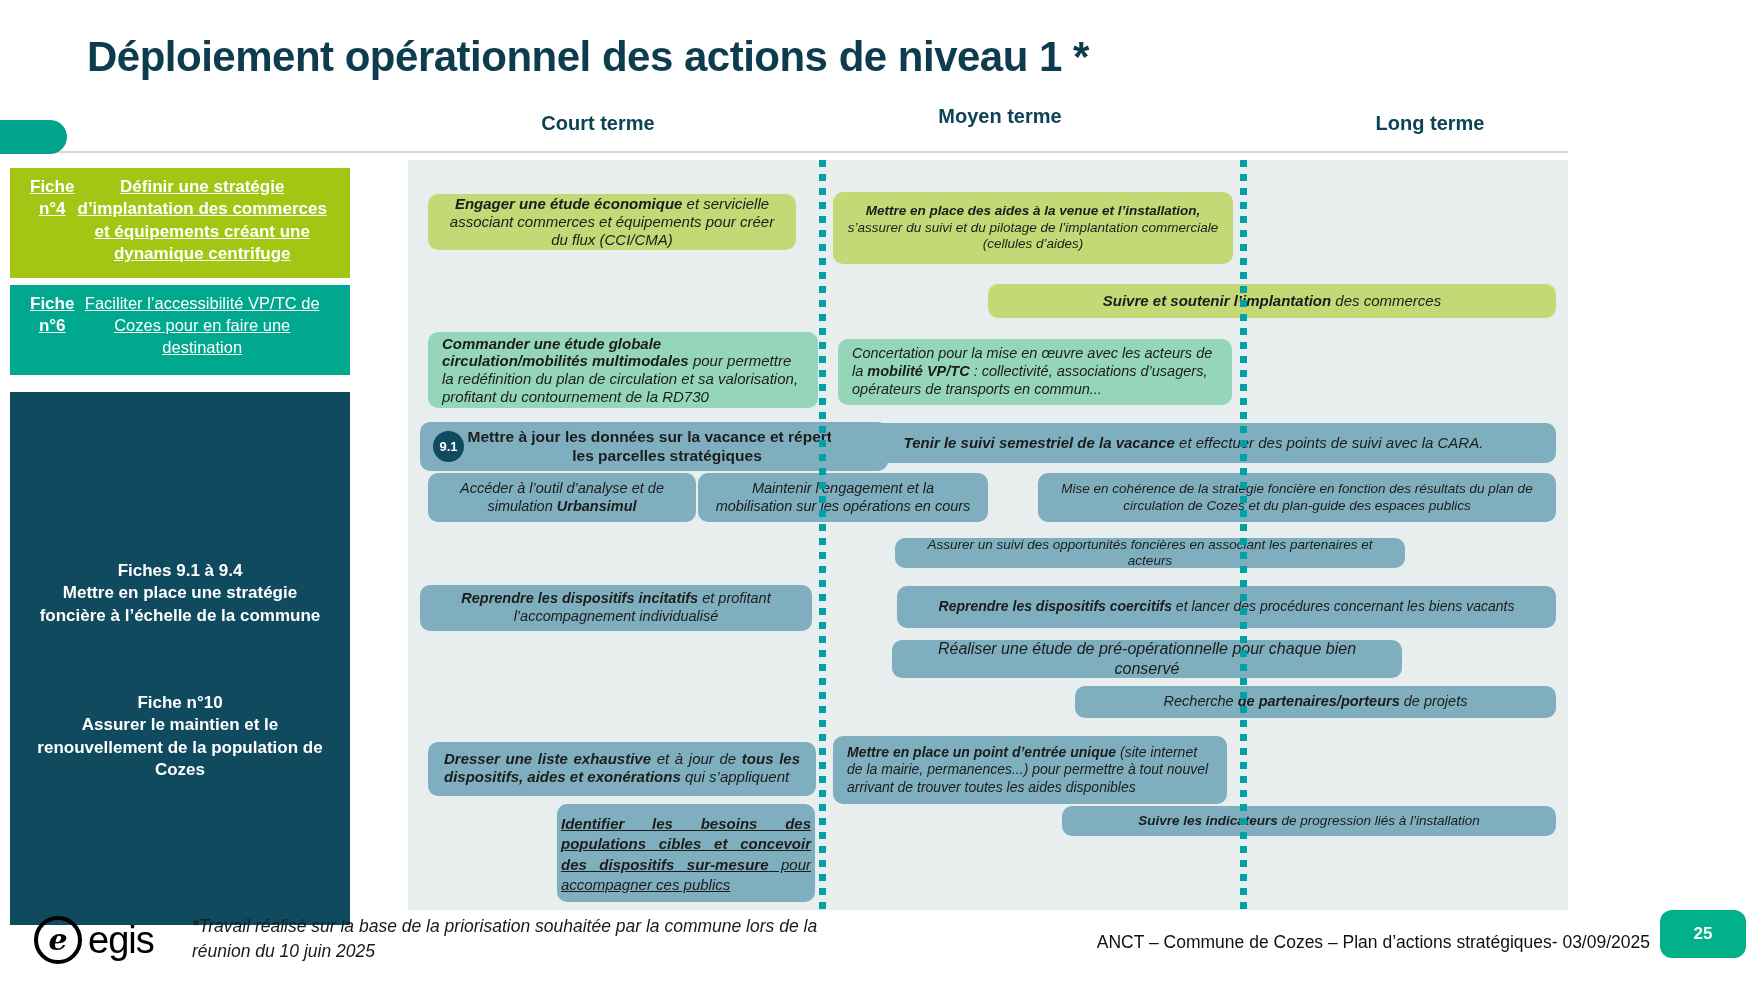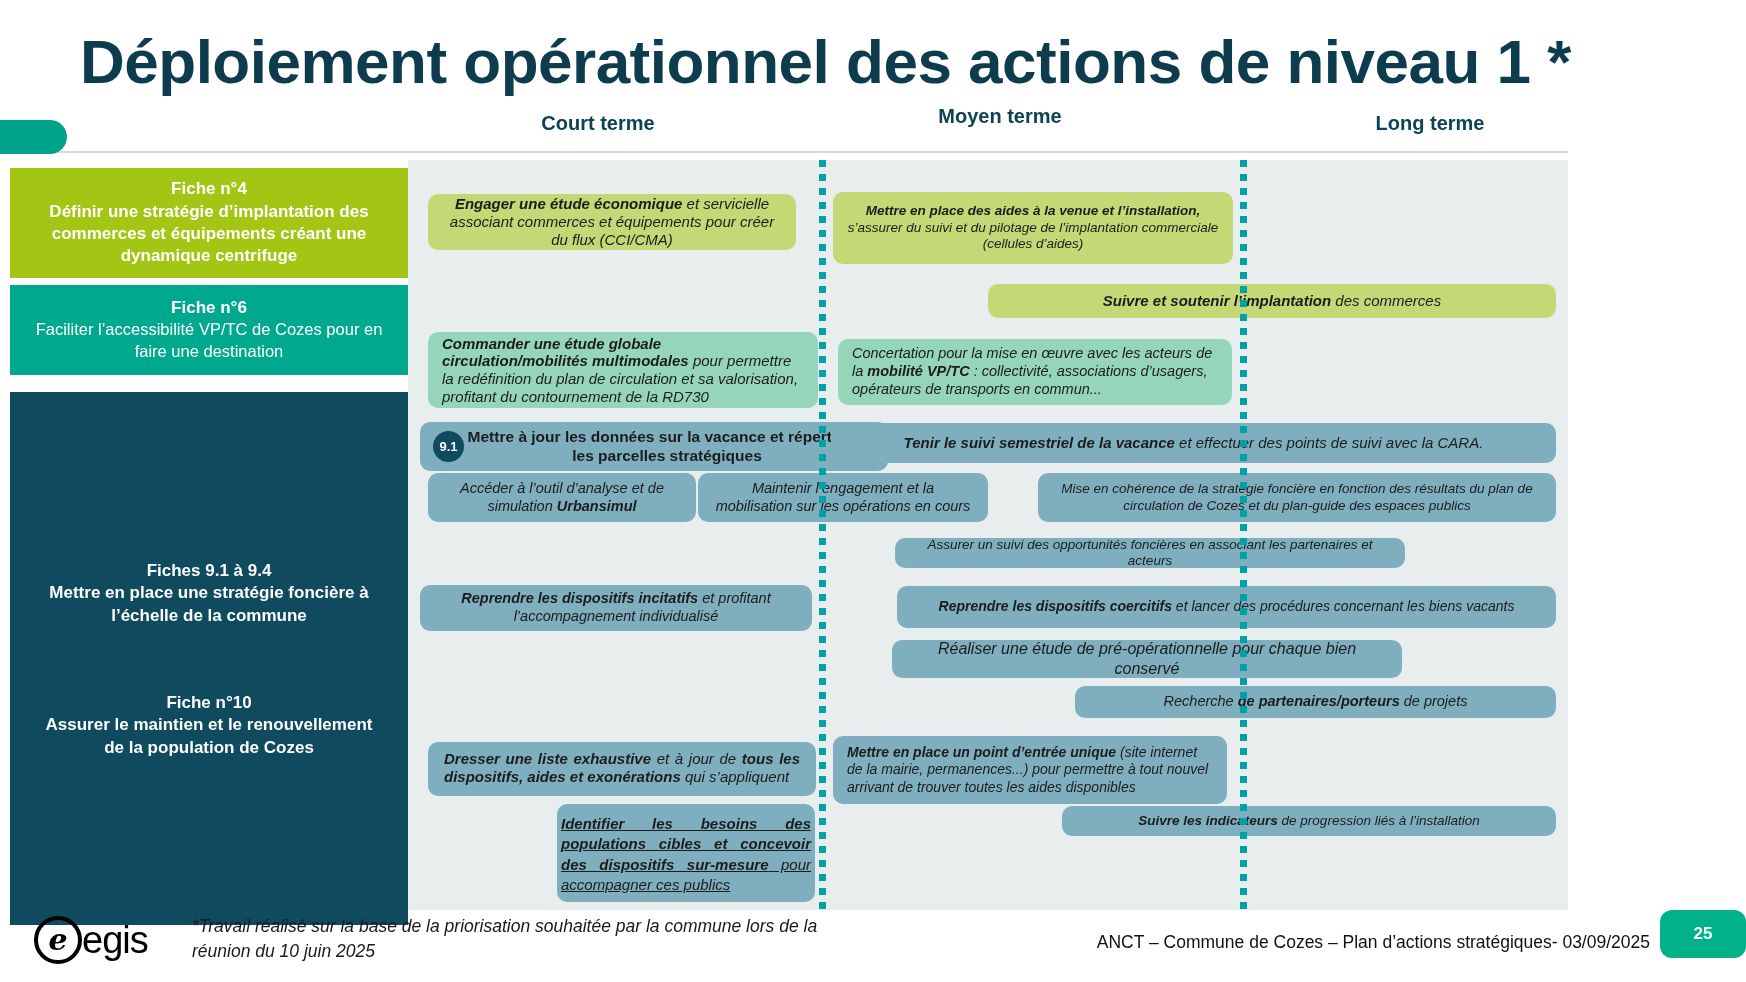--- a/index.html
+++ b/index.html
@@ -1,42 +1,42 @@
 <!DOCTYPE html>
 <html><head>
 <meta charset="utf-8">
 <style>
   html,body { margin:0; padding:0; background:#ffffff; }
   .slide {
     position:relative; width:1746px; height:982px; background:#ffffff; overflow:hidden;
     font-family:"Liberation Sans","DejaVu Sans",sans-serif; color:#1c1c1c;
   }
   .title {
-    position:absolute; left:80px; top:26px; margin:0;
-    font-size:62px; font-weight:bold; letter-spacing:-0.5px; color:#0c3c4d;
+    position:absolute; left:80px; top:26px; margin:7px;
+    font-size:42px; font-weight:bold; letter-spacing:-0.5px; color:#0c3c4d;
   }
   .col-header {
     position:absolute; width:220px; text-align:center;
     font-size:20px; font-weight:bold; color:#0d4357;
   }
   #colCourt { left:488px; top:112px; }
   #colMoyen { left:890px; top:105px; }
   #colLong  { left:1320px; top:112px; }
   .header-line { position:absolute; left:0; top:151px; width:1568px; height:2px; background:#d9d9d9; z-index:1; }
   .header-pill { position:absolute; left:0; top:120px; width:67px; height:34px; background:#00a38b;
     border-radius:0 17px 17px 0; z-index:3; }
   .canvas { position:absolute; left:408px; top:160px; width:1160px; height:750px; background:#e8eeee; z-index:0; }
 
   .vdots { position:absolute; top:160px; height:750px; width:7px; z-index:4;
     background-image:repeating-linear-gradient(to bottom,#00a2a7 0px,#00a2a7 7px,transparent 7px,transparent 14px); }
   #v1 { left:819px; } #v2 { left:1240px; }
 
   
-  .lane { position:absolute; left:10px; width:398px; color:#ffffff; box-sizing:border-box;
-    display:flex; flex-direction:column; justify-content:center; text-align:center; padding:8px 20px; z-index:1; }
+  .lane { position:absolute; left:10px; width:340px; color:#ffffff; box-sizing:border-box;
+    display:flex; flex-direction:row; justify-content:center; text-align:center; padding:8px 20px; z-index:1;text-decoration:underline; }
   #lane4 { top:168px; height:110px; background:#a3c513; }
   #lane6 { top:285px; height:90px;  background:#00a88e; }
   #laneDark { top:392px; height:533px; background:#0f4a5e; display:block; padding:0; }
   .lane-title { font-weight:bold; font-size:17px; line-height:1.32; }
   .lane-body  { font-size:16.5px; line-height:1.32; }
   #lane4 .lane-body, #laneDark .lane-body { font-weight:bold; font-size:17px; }
   .ld-block { position:absolute; left:0; width:100%; box-sizing:border-box; padding:0 24px; text-align:center; }
   #ld1 { top:168px; } #ld2 { top:300px; }
 
   
@@ -71,21 +71,21 @@
 
   .badge { position:absolute; left:13px; top:9px; width:31px; height:31px; border-radius:50%;
     background:#0f4a5e; color:#ffffff; font-weight:bold; font-size:13px; font-style:normal;
     display:flex; align-items:center; justify-content:center; }
 
   
   .logo { position:absolute; left:34px; top:916px; display:flex; align-items:center; z-index:2; color:#000; }
   .logo-circle { width:48px; height:48px; border:4.5px solid #000; border-radius:50%;
     display:flex; align-items:center; justify-content:center; box-sizing:border-box; }
   .logo-e { font-family:"DejaVu Serif","Liberation Serif",serif; font-style:italic; font-weight:bold; font-size:30px; line-height:1; }
-  .logo-text { font-size:38px; letter-spacing:-1px; }
+  .logo-text { font-size:38px; letter-spacing:-1px; margin-left:6px; }
   .footnote { position:absolute; left:192px; top:914px; width:668px; font-size:17.5px; font-style:italic;
     line-height:1.4; color:#1a1a1a; z-index:2; }
   .credit { position:absolute; right:96px; top:932px; width:800px; text-align:right;
     font-size:17.5px; font-weight:normal; color:#111; z-index:2; }
   .page-badge { position:absolute; left:1660px; top:910px; width:86px; height:48px; background:#00b189;
     border-radius:12px; color:#ffffff; font-weight:bold; font-size:17px;
     display:flex; align-items:center; justify-content:center; z-index:2; }
 </style>
 </head>
 <body>

